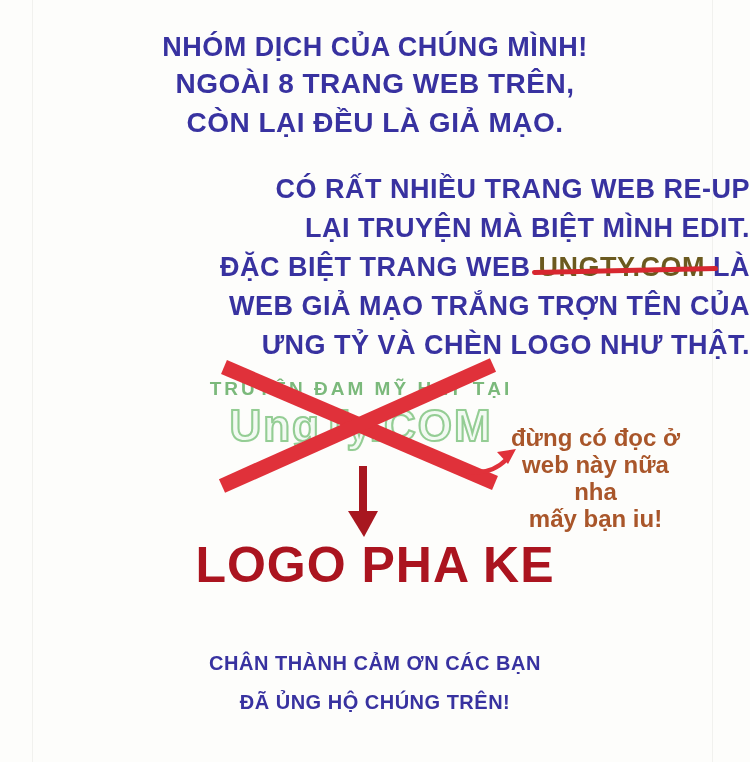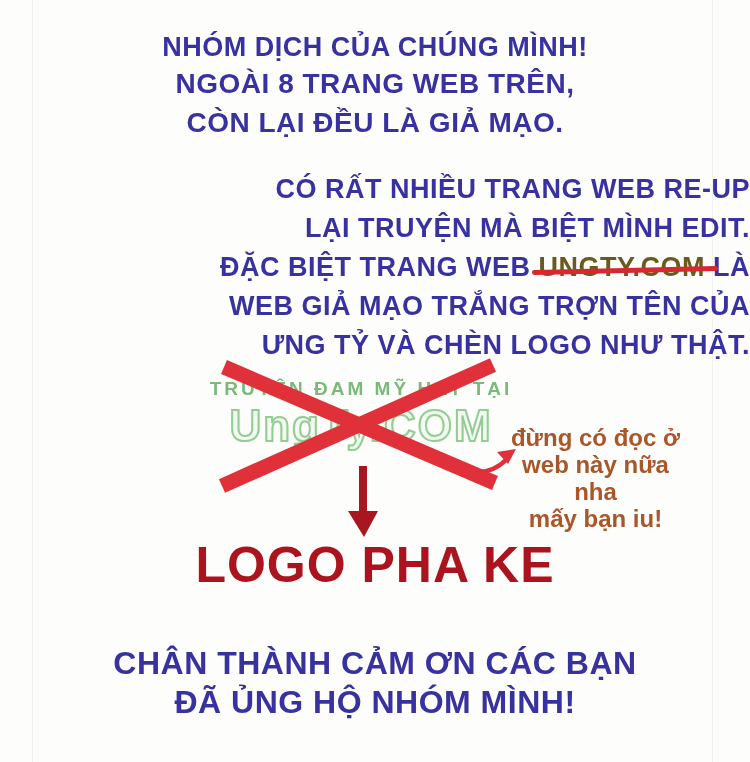--- a/index.html
+++ b/index.html
@@ -42,21 +42,21 @@
 
   .note{
     position:absolute;left:498px;top:424px;width:195px;text-align:center;
     color:#a9562a;font-size:24px;line-height:27px;font-weight:700;
   }
 
   .caption{
     top:536px;font-size:50px;font-weight:800;letter-spacing:1px;color:#ab141f;
   }
 
-  .footer{top:644px;font-size:32px;line-height:39px;}
+  .footer{top:644px;font-size:20px;line-height:39px;}
 
   .overlay-svg{position:absolute;left:0;top:0;pointer-events:none;}
 </style>
 </head>
 <body>
 
 <div class="page-edge edge-left"></div>
 <div class="page-edge edge-right"></div>
 
 <div class="center title blue-text">NHÓM DỊCH CỦA CHÚNG MÌNH!</div>
@@ -97,14 +97,14 @@
 <div class="note">
   <div>đừng có đọc ở</div>
   <div>web này nữa nha</div>
   <div>mấy bạn iu!</div>
 </div>
 
 <div class="center caption">LOGO PHA KE</div>
 
 <div class="center footer blue-text">
   <div>CHÂN THÀNH CẢM ƠN CÁC BẠN</div>
-  <div>ĐÃ ỦNG HỘ NHÓM MÌNH!</div>
+  <div>ĐÃ ỦNG HỘ CHÚNG TRÊN!</div>
 </div>
 
 </body></html>

